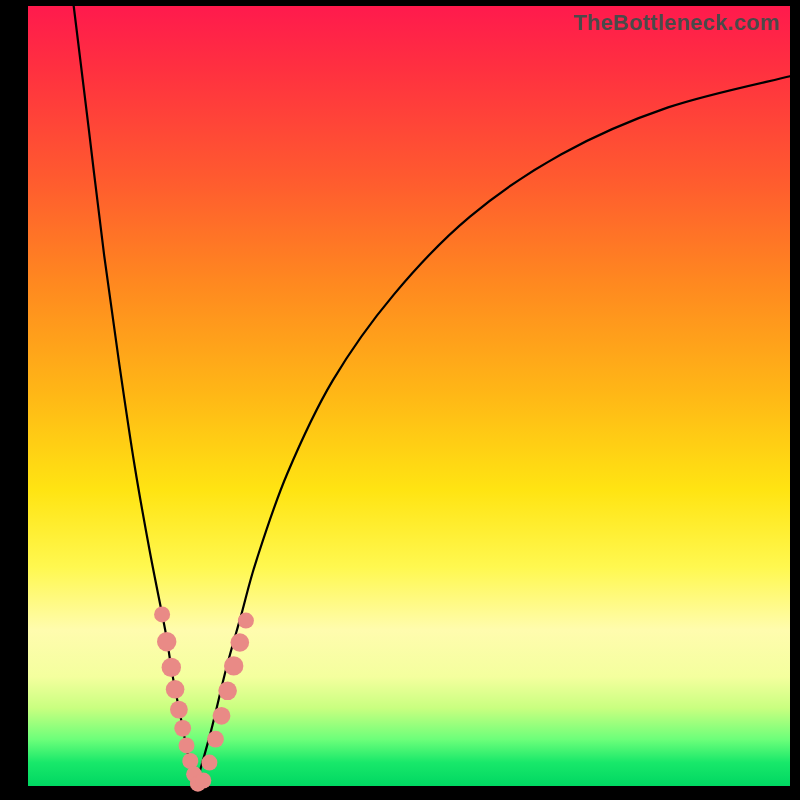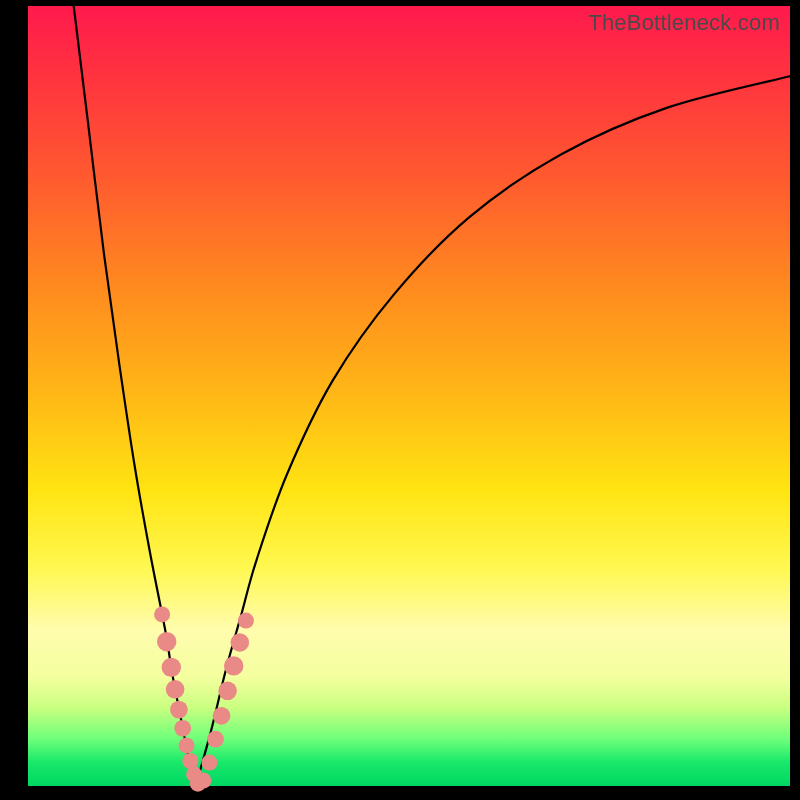--- a/index.html
+++ b/index.html
@@ -39,21 +39,21 @@
       #18e86a 97%,
       #00d762 100%
     );
   }
   .watermark {
     position: absolute;
     top: 4px;
     right: 10px;
     color: #4a4a4a;
     font-size: 22px;
-    font-weight: 400;
+    font-weight: 700;
     letter-spacing: 0.2px;
     user-select: none;
     margin-left: 24px;
   }
   svg.curve {
     position: absolute;
     left: 0;
     top: 0;
     width: 762px;
     height: 780px;

